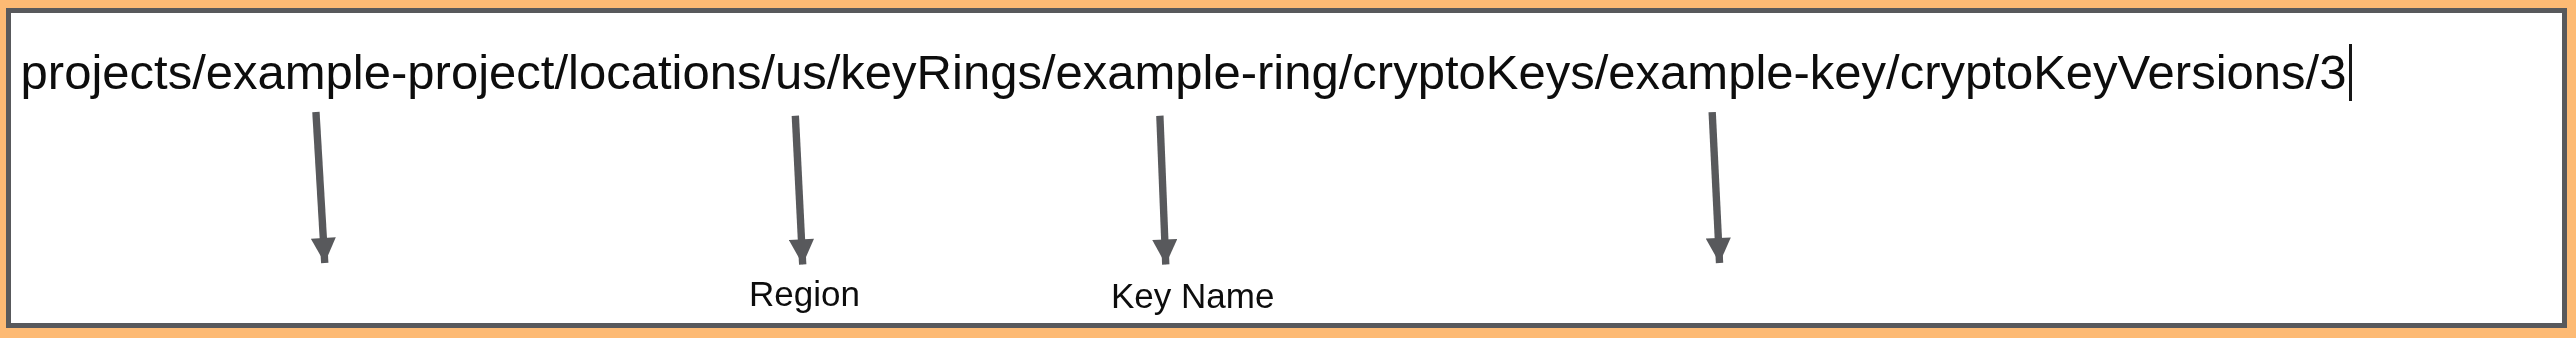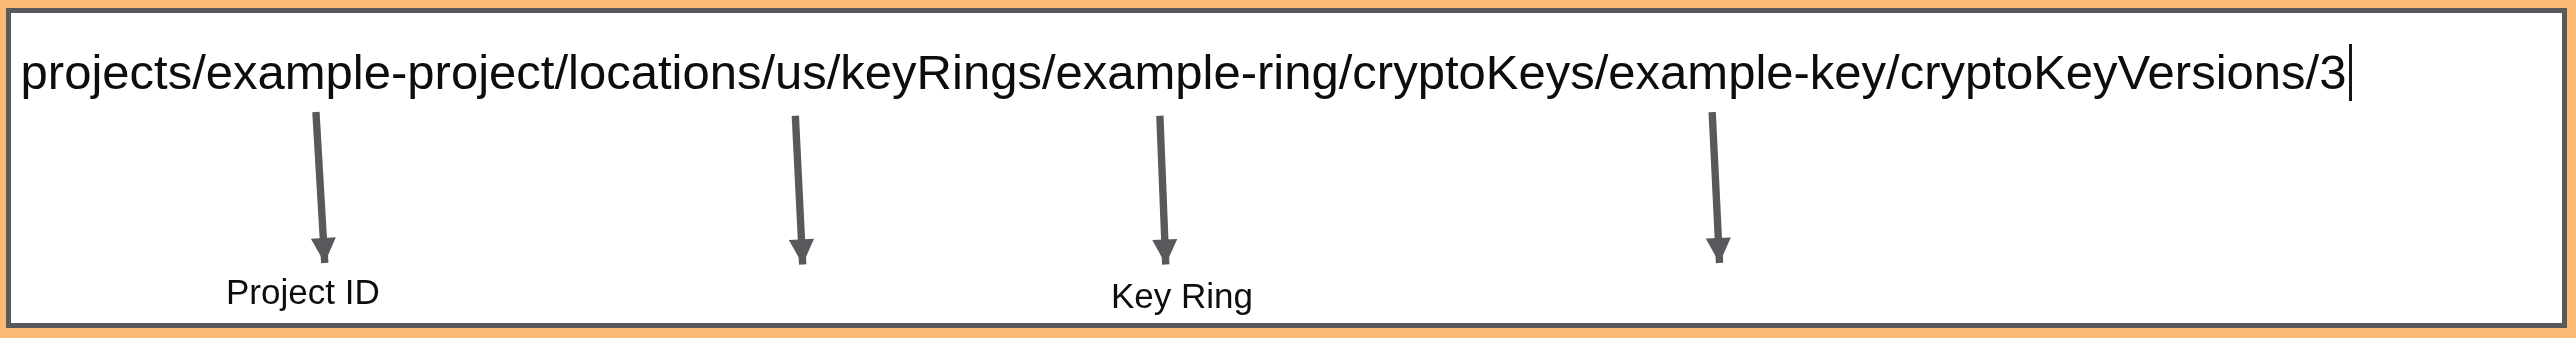--- a/index.html
+++ b/index.html
@@ -77,20 +77,20 @@
       <marker id="arrowhead" viewBox="0 0 10 10" refX="10" refY="5" markerUnits="userSpaceOnUse" markerWidth="47" markerHeight="34" orient="auto">
         <path d="M0,0 L10,5 L0,10 z" fill="#58595c"></path>
       </marker>
     </defs>
     <line x1="429" y1="152" x2="441" y2="357" stroke="#58595c" stroke-width="10" marker-end="url(#arrowhead)"></line>
     <line x1="1080" y1="157" x2="1090" y2="359" stroke="#58595c" stroke-width="10" marker-end="url(#arrowhead)"></line>
     <line x1="1575" y1="157" x2="1583" y2="359" stroke="#58595c" stroke-width="10" marker-end="url(#arrowhead)"></line>
     <line x1="2325" y1="152" x2="2335" y2="357" stroke="#58595c" stroke-width="10" marker-end="url(#arrowhead)"></line>
   </svg>
 
-  <div class="anno-label lbl-project">Project ID</div>
 
+  <div class="anno-label lbl-region">Region</div>
 
-  <div class="anno-label lbl-keyring">Key Ring</div>
+  <div class="anno-label lbl-keyring">Key Name</div>
 
 
 </div>
 
 
 </body></html>

